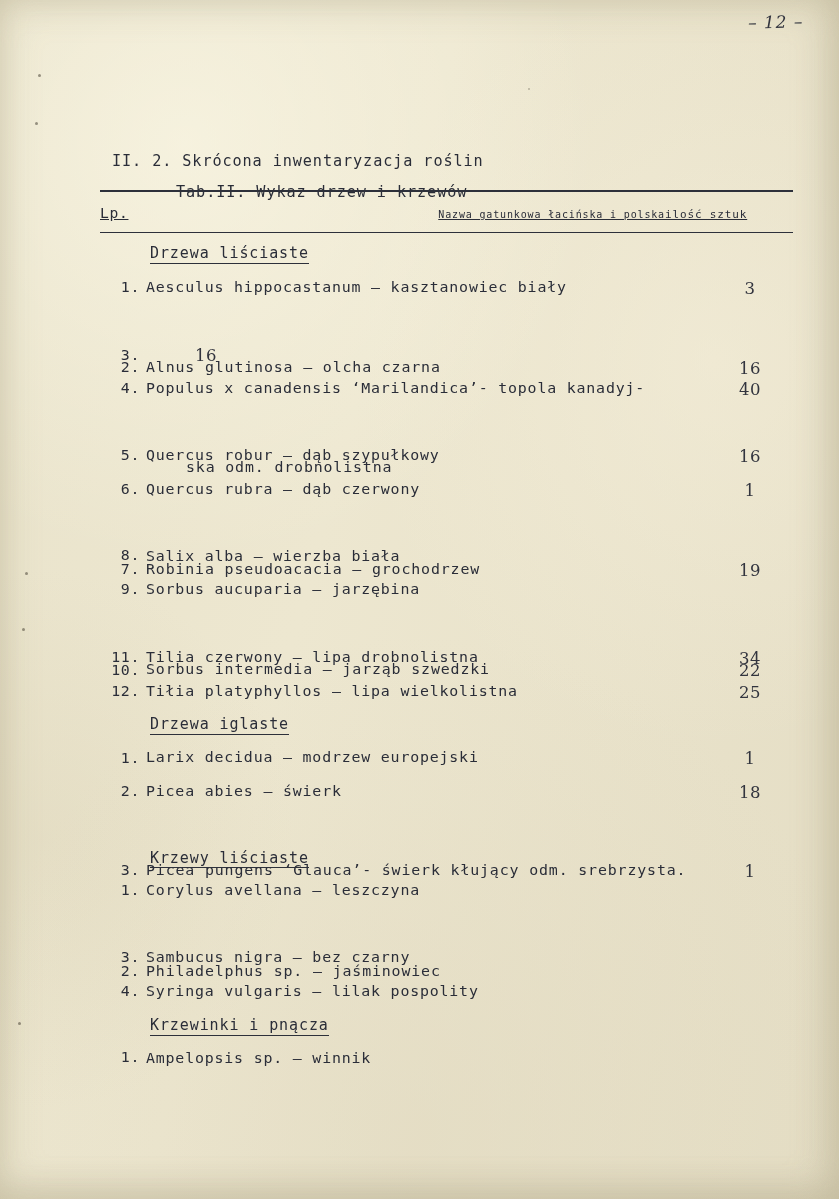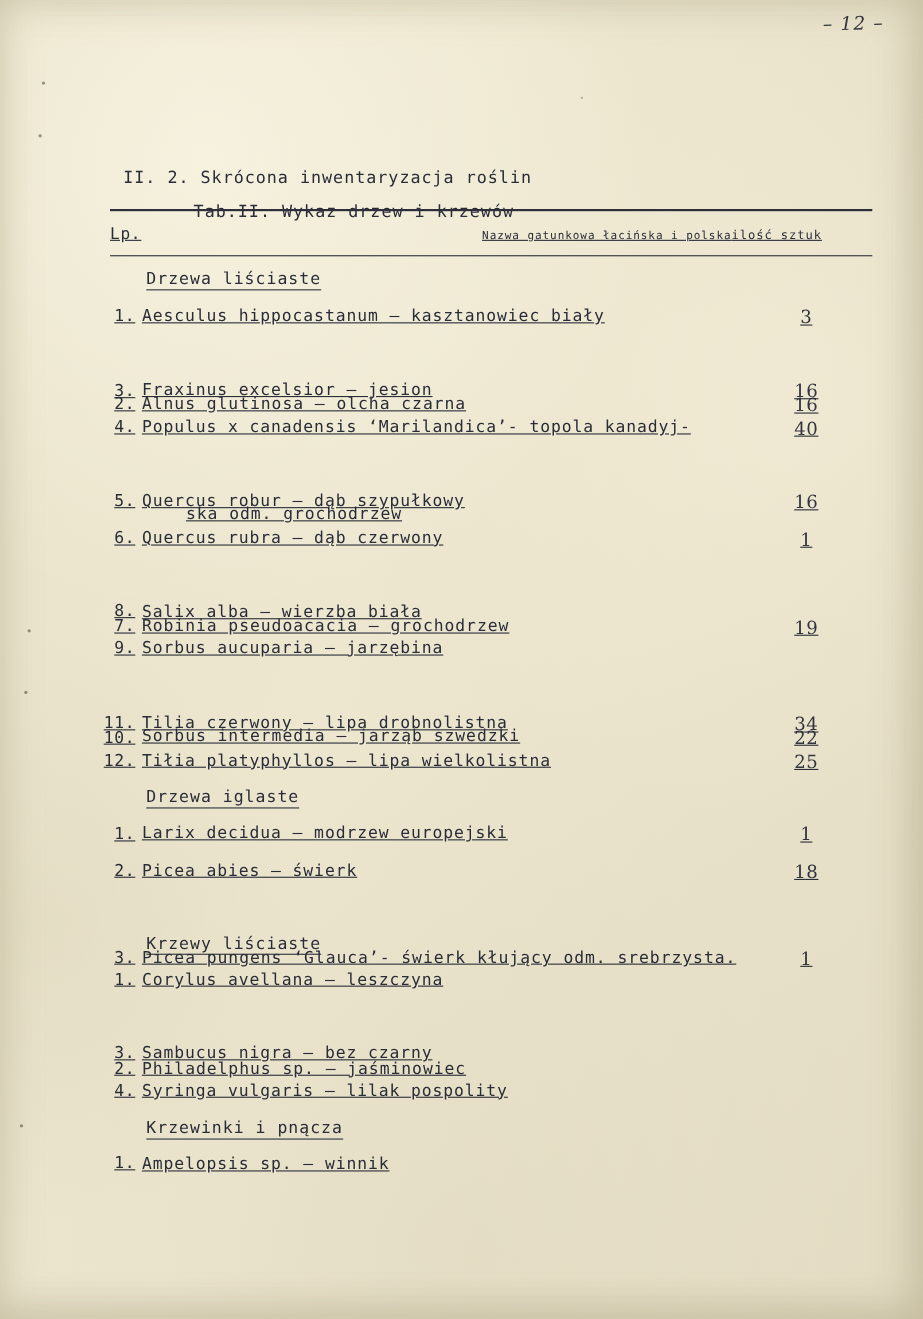--- a/index.html
+++ b/index.html
@@ -117,23 +117,22 @@
     width: 128px;
     text-align: left;
     font-size: 11px;
     letter-spacing: 0.85px;
   }
 
   
   .table-body {
     position: absolute;
     top: 243px;
-    left: 83px;
+    left: 100px;
     width: 710px;
-    text-decoration: underline;
   }
 
   .section-heading {
     margin-left: 50px;
     display: inline-block;
     font-size: 15px;
     letter-spacing: 0.9px;
     border-bottom: 1.8px solid #2d303a;
     padding-bottom: 1px;
     line-height: 1.1;
@@ -229,31 +228,30 @@
         <div class="label">Aesculus hippocastanum – kasztanowiec biały</div>
         <div class="count">3</div>
       </div>
       <div class="row">
         <div class="num">2.</div>
         <div class="label">Alnus glutinosa – olcha czarna</div>
         <div class="count">16</div>
       </div>
       <div class="row">
         <div class="num">3.</div>
-        <div class="label">Fraxinus excelsior – jesion</div>
         <div class="count">16</div>
       </div>
       <div class="row">
         <div class="num">4.</div>
         <div class="label">Populus x canadensis ʻMarilandicaʼ- topola kanadyj-</div>
         <div class="count">40</div>
       </div>
       <div class="row cont">
         <div class="num"></div>
-        <div class="label">ska odm. grochodrzew</div>
+        <div class="label">ska odm. drobnolistna</div>
         <div class="count"></div>
       </div>
       <div class="row">
         <div class="num">5.</div>
         <div class="label">Quercus robur – dąb szypułkowy</div>
         <div class="count">16</div>
       </div>
       <div class="row">
         <div class="num">6.</div>
         <div class="label">Quercus rubra – dąb czerwony</div>

